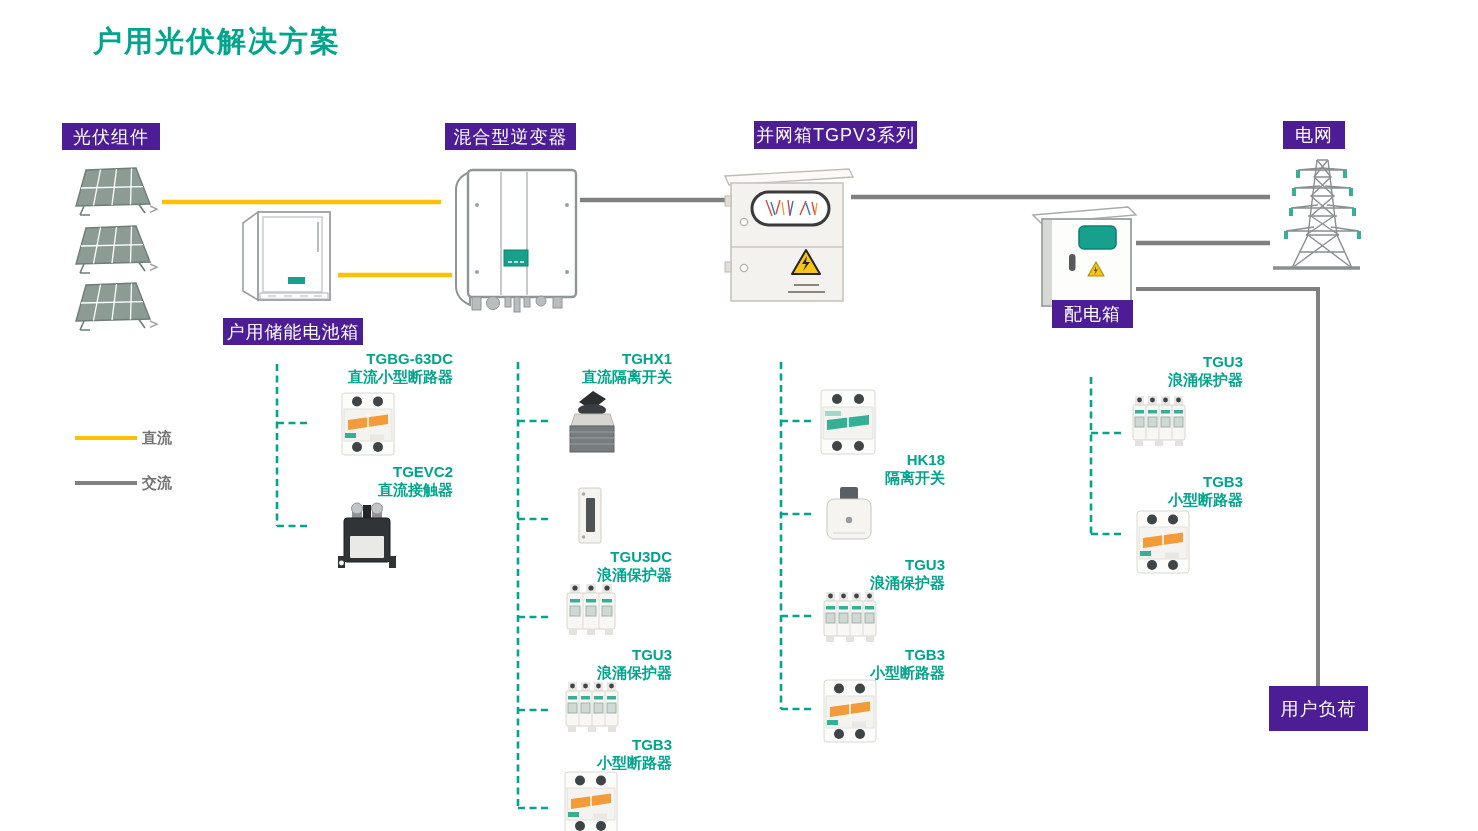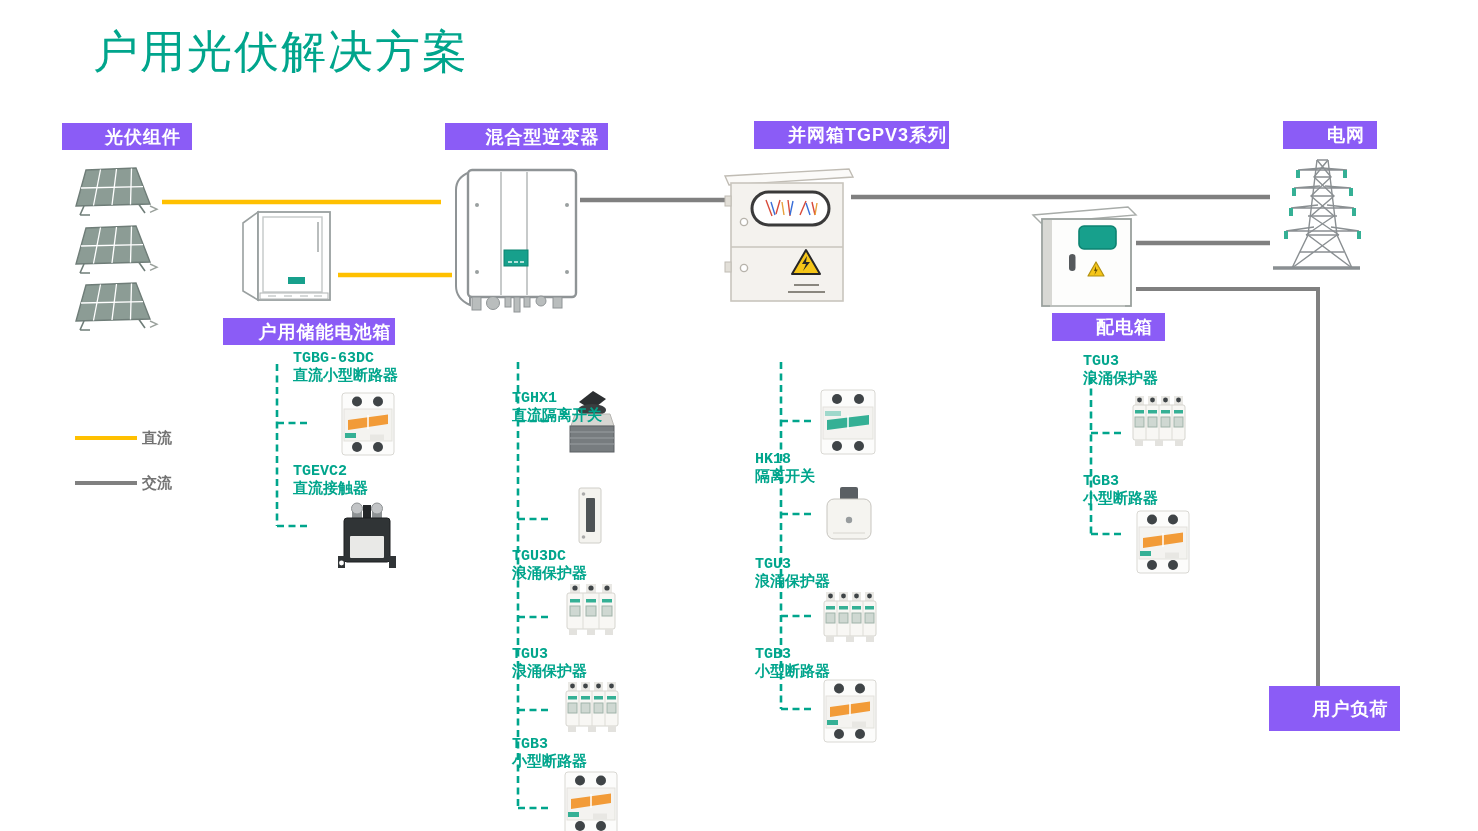--- a/index.html
+++ b/index.html
@@ -1,23 +1,23 @@
 <!DOCTYPE html>
 <html><head>
 <meta charset="utf-8">
 <style>
   html,body{margin:0;padding:0;background:#fff;}
   .stage{position:relative;width:1478px;height:831px;background:#ffffff;overflow:hidden;
          font-family:"Liberation Sans","DejaVu Sans",sans-serif;}
-  .title{position:absolute;left:93px;top:22px;font-size:45px;font-weight:400;
+  .title{position:absolute;left:93px;top:22px;font-size:29px;font-weight:700;
          color:#00A58C;letter-spacing:2px;white-space:nowrap;}
-  .badge{position:absolute;background:#8b5cf6;color:#ffffff;font-weight:bold;font-size:18px;
-         display:flex;align-items:center;justify-content:center;white-space:nowrap;letter-spacing:1px;padding-left:32px;}
-  .comp-label{position:absolute;text-align:left;color:#00A58C;font-weight:bold;
-              font-size:15px;line-height:17.5px;font-family:Liberation Mono, monospace;}
+  .badge{position:absolute;background:#4c1d95;color:#ffffff;font-weight:normal;font-size:18px;
+         display:flex;align-items:center;justify-content:center;white-space:nowrap;letter-spacing:1px;}
+  .comp-label{position:absolute;text-align:right;color:#00A58C;font-weight:bold;
+              font-size:15px;line-height:17.5px;}
   .comp-label span{display:block;}
   .legend-line{position:absolute;width:62px;height:4px;}
   .legend-label{position:absolute;color:#737373;font-weight:bold;font-size:15px;}
 </style>
 </head>
 <body>
 
 <div class="stage">
 
   <svg width="1478" height="831" viewBox="0 0 1478 831" style="position:absolute;left:0;top:0;">
@@ -258,38 +258,38 @@
     <use href="#ic-breaker-o" x="1137" y="511"></use>
   </svg>
 
   <div class="title">户用光伏解决方案</div>
 
   <div class="badge" style="left:62px;top:123px;width:98px;height:27px;">光伏组件</div>
   <div class="badge" style="left:445px;top:123px;width:131px;height:27px;">混合型逆变器</div>
   <div class="badge" style="left:706px;top:121px;width:163px;height:28px;margin-left:48px;">并网箱TGPV3系列</div>
   <div class="badge" style="left:1283px;top:121px;width:62px;height:28px;">电网</div>
   <div class="badge" style="left:223px;top:318px;width:140px;height:27px;">户用储能电池箱</div>
-  <div class="badge" style="left:1052px;top:313px;width:81px;height:28px;">配电箱</div>
+  <div class="badge" style="left:1052px;top:300px;width:81px;height:28px;">配电箱</div>
   <div class="badge" style="left:1269px;top:686px;width:99px;height:45px;">用户负荷</div>
 
   <div class="legend-line" style="left:75px;top:436px;background:#FFC000;"></div>
   <div class="legend-label" style="left:142px;top:429px;">直流</div>
   <div class="legend-line" style="left:75px;top:481px;background:#808080;"></div>
   <div class="legend-label" style="left:142px;top:474px;">交流</div>
 
   <div class="comp-label" style="left:293px;top:350px;width:160px;">
     <span>TGBG-63DC</span>
     <span>直流小型断路器</span>
   </div>
   <div class="comp-label" style="left:293px;top:463px;width:160px;">
     <span>TGEVC2</span>
     <span>直流接触器</span>
   </div>
 
-  <div class="comp-label" style="left:512px;top:350px;width:160px;margin-top:40px;">
+  <div class="comp-label" style="left:512px;top:350px;width:160px;">
     <span>TGHX1</span>
     <span>直流隔离开关</span>
   </div>
   <div class="comp-label" style="left:512px;top:548px;width:160px;">
     <span>TGU3DC</span>
     <span>浪涌保护器</span>
   </div>
   <div class="comp-label" style="left:512px;top:646px;width:160px;">
     <span>TGU3</span>
     <span>浪涌保护器</span>

